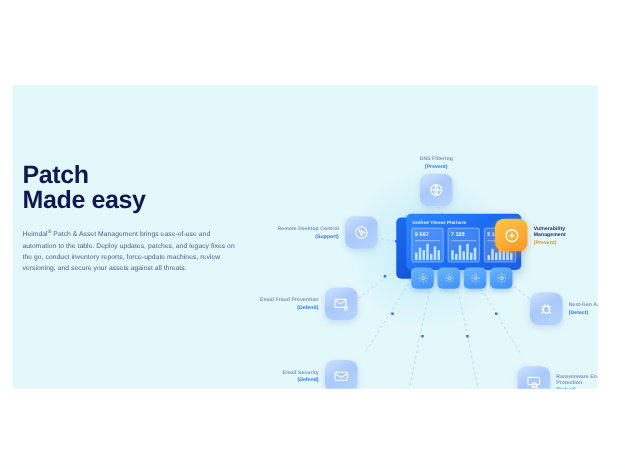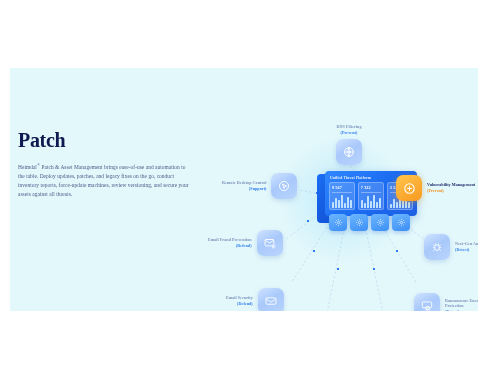--- a/index.html
+++ b/index.html
@@ -9,21 +9,20 @@
     font-family:"Liberation Sans", sans-serif;
     overflow:hidden;
   }
   .page{position:relative;width:500px;height:375px;background:#ffffff;}
 
   
   .hero{
     position:absolute;left:10px;top:68px;width:468px;height:243px;
     background:#e3f8fb;
     overflow:hidden;
-    font-family:Liberation Serif, serif;
   }
   .hero-left{
     position:absolute;left:8px;top:62px;width:190px;
   }
   .h1{
     margin:0;
     font-size:20px;line-height:20px;font-weight:700;
     color:#10194f;letter-spacing:-0.3px;
   }
   .h1 .accent{color:#1f6ef0;display:block;}
@@ -136,20 +135,21 @@
 </style>
 </head>
 <body>
 
 <div class="page">
   <div class="hero">
 
     <div class="hero-left">
       <h1 class="h1">
         <span>Patch</span>
+        <span class="line3">Made easy</span>
       </h1>
       <p class="body-copy">Heimdal<sup>®</sup> Patch &amp; Asset Management brings ease-of-use and automation to the table. Deploy updates, patches, and legacy fixes on the go, conduct inventory reports, force-update machines, review versioning, and secure your assets against all threats.</p>
     </div>
 
     <div class="diagram">
       <div class="glow"></div>
 
       <svg class="lines" viewBox="0 0 272 243">
         <g stroke="#a9c6ea" stroke-width="0.5" stroke-dasharray="2.2 2.2" fill="none">
           <path d="M161 121 L143 96"></path>

